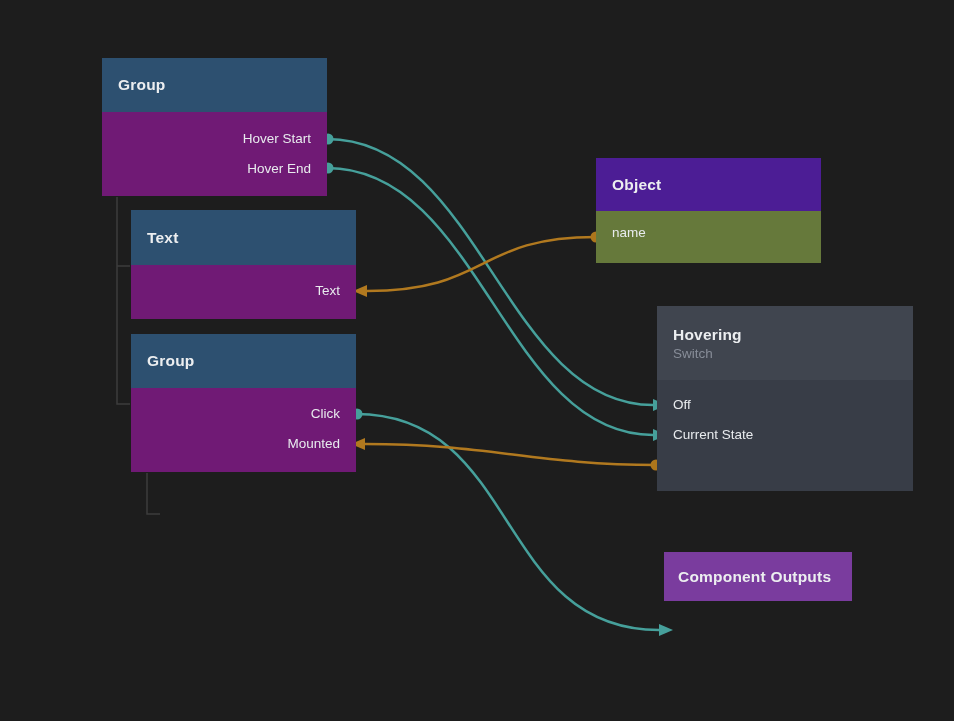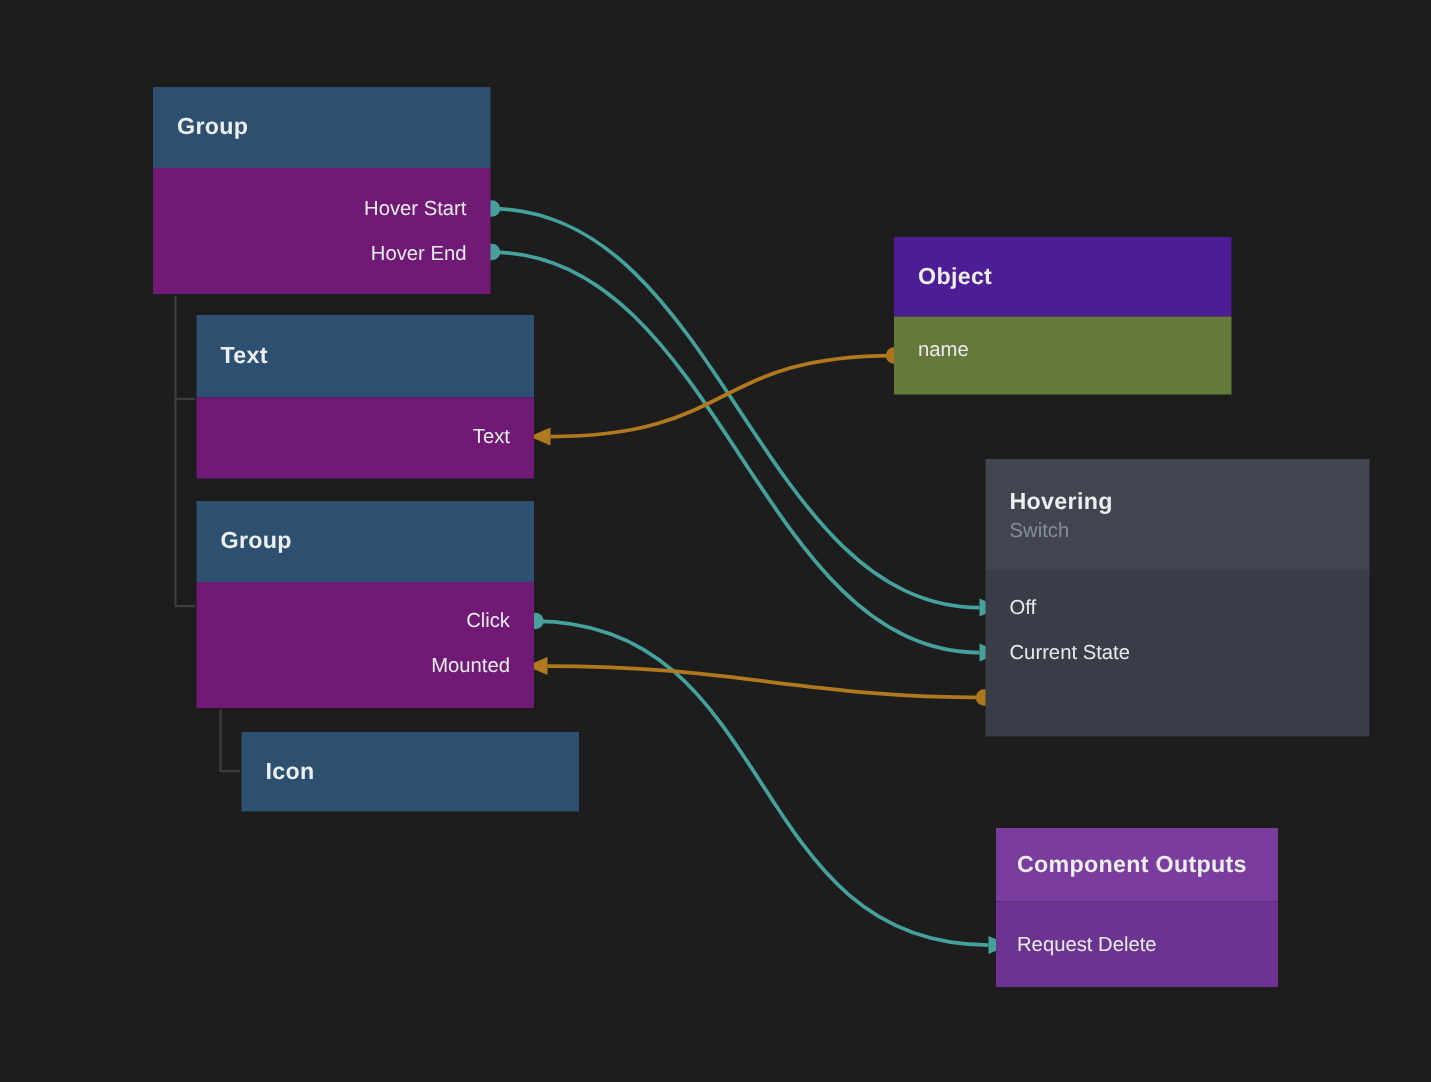--- a/index.html
+++ b/index.html
@@ -88,25 +88,20 @@
   <div class="node blue" style="left:131px;top:334px;width:225px;">
     <div class="node-header" style="height:54px;">
       <div class="node-title">Group</div>
     </div>
     <div class="node-body" style="height:84px;padding-top:11px;padding-left:22px;">
       <div class="row out-right">Click</div>
       <div class="row out-right">Mounted</div>
     </div>
   </div>
 
-  <div class="node blue header-only" style="left:161px;top:488px;width:225px;">
-    <div class="node-header" style="height:53px;">
-      <div class="node-title">Icon</div>
-    </div>
-  </div>
 
   <div class="node green" style="left:596px;top:158px;width:225px;">
     <div class="node-header" style="height:53px;">
       <div class="node-title">Object</div>
     </div>
     <div class="node-body" style="height:52px;padding-top:7px;">
       <div class="row in-left">name</div>
     </div>
   </div>
 
@@ -118,18 +113,15 @@
     <div class="node-body" style="height:111px;padding-top:10px;">
       <div class="row in-left">Off</div>
       <div class="row in-left">Current State</div>
     </div>
   </div>
 
   <div class="node purple" style="left:664px;top:552px;width:188px;">
     <div class="node-header" style="height:49px;padding:0 14px;">
       <div class="node-title">Component Outputs</div>
     </div>
-    <div class="node-body" style="height:57px;padding-top:14px;">
-      <div class="row in-left" style="padding-left:14px;">Request Delete</div>
-    </div>
   </div>
 
 </div>
 
 </body></html>

